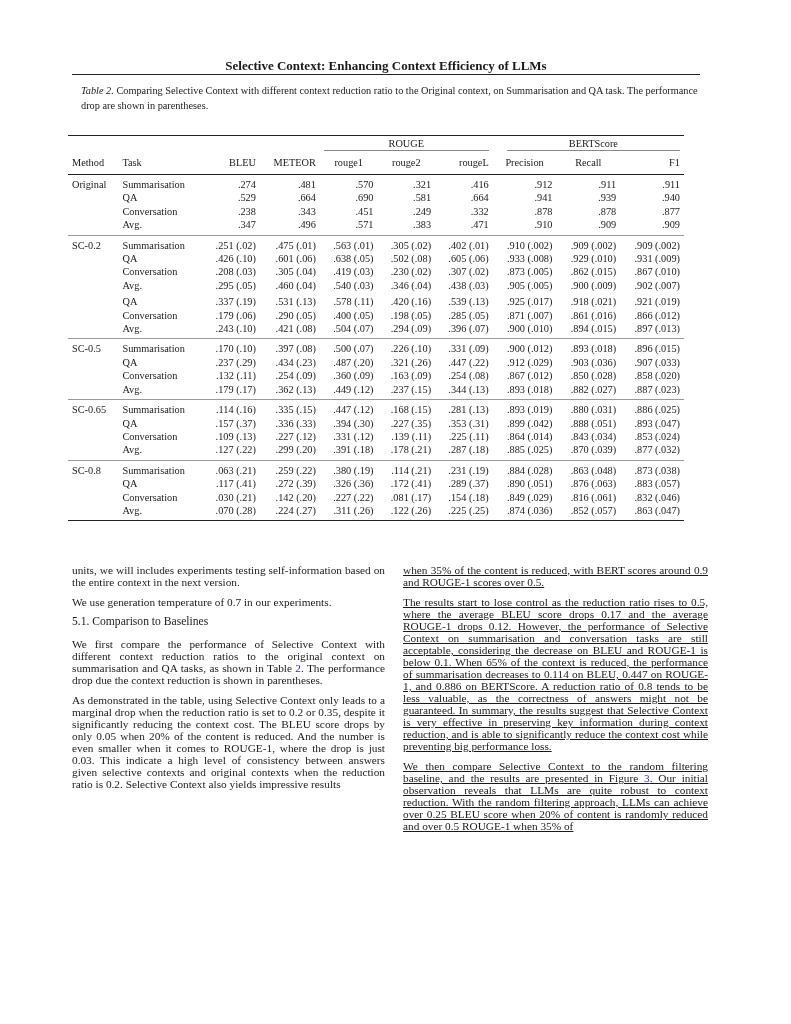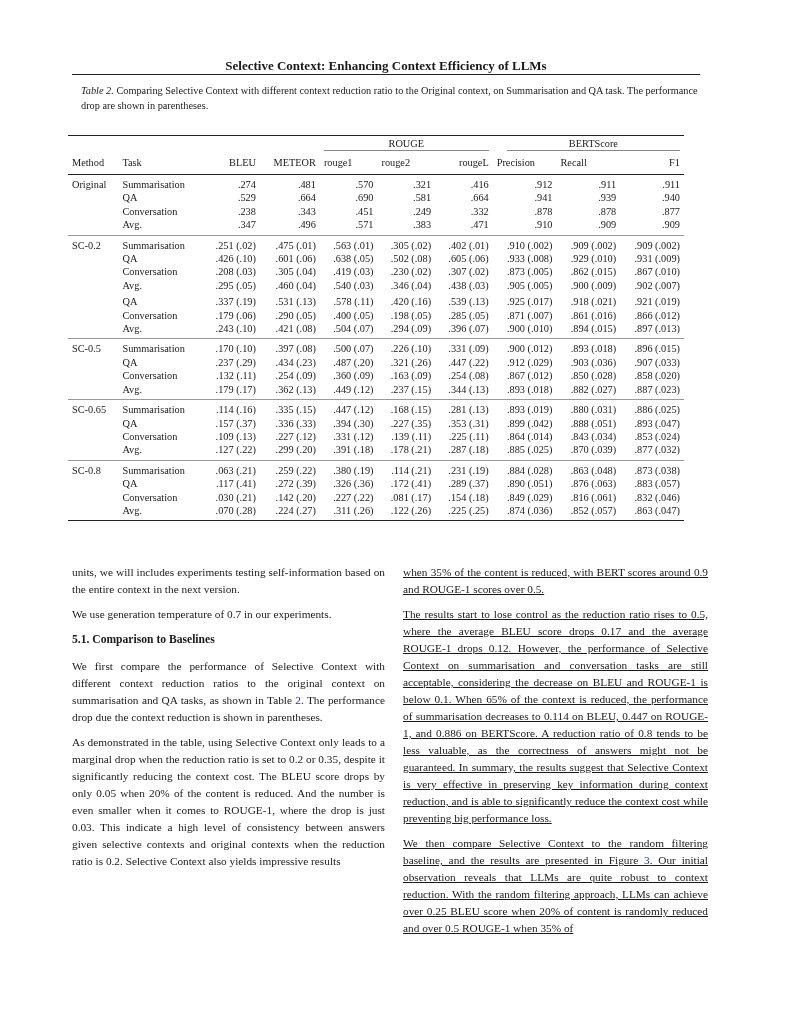--- a/index.html
+++ b/index.html
@@ -13,35 +13,35 @@
 
   .tbl-wrap { position: absolute; left: 68px; top: 135px; width: 616px; }
   table { border-collapse: collapse; width: 100%; font-size: 10.3px; }
   td, th { padding: 0 4px; height: 13.4px; line-height: 13.4px; font-weight: normal; white-space: nowrap; }
   .top-rule td { border-top: 1.4px solid #222; height: 0; padding: 0; }
   th.grp { text-align: center; height: 16px; }
   .grp-line { border-bottom: 1px solid #888; }
   tr.colhdr th { height: 22px; }
   tr.colhdr th.l { text-align: left; }
   tr.colhdr th.r { text-align: right; }
-  tr.colhdr th.c { text-align: left; }
+  tr.colhdr th.c { text-align: center; }
   tr.colhdr th { border-bottom: 1.4px solid #222; }
   td.method, td.task { text-align: left; }
   td.num { text-align: right; }
   tr.first td { padding-top: 3px; }
   tr.sep td.sepcell { border-top: 1.2px solid #999; }
   tr.last td { padding-bottom: 3px; }
   .bottom-rule td { border-top: 1.4px solid #222; height: 0; padding: 0; }
 
-  .col { position: absolute; font-size: 11.3px; line-height: 17px; text-align: justify; width: 313px; }
+  .col { position: absolute; font-size: 11.3px; line-height: 12px; text-align: justify; width: 313px; }
   .col p { margin: 0 0 8px 0; }
   .col-left { left: 72px; top: 564px; }
   .col-right { left: 403px; top: 564px; width: 305px; text-decoration: underline; }
   h2.sec { font-size: 15px; font-weight: bold; margin: 18px 0 10px 0; }
-  h3.sub { font-size: 11.6px; font-weight: bold; margin: 0 0 10px 0; }
+  h3.sub { font-size: 11.6px; font-weight: normal; margin: 0 0 10px 0; }
   .ref { color: #2b2bb0; }
 </style>
 </head>
 <body>
 
 <div class="running-head">Selective Context: Enhancing Context Efficiency of LLMs</div>
 <div class="head-rule"></div>
 
 <div class="caption"><i>Table 2.</i><span> Comparing Selective Context with different context reduction ratio to the Original context, on Summarisation and QA task. The performance drop are shown in parentheses.</span></div>
 

